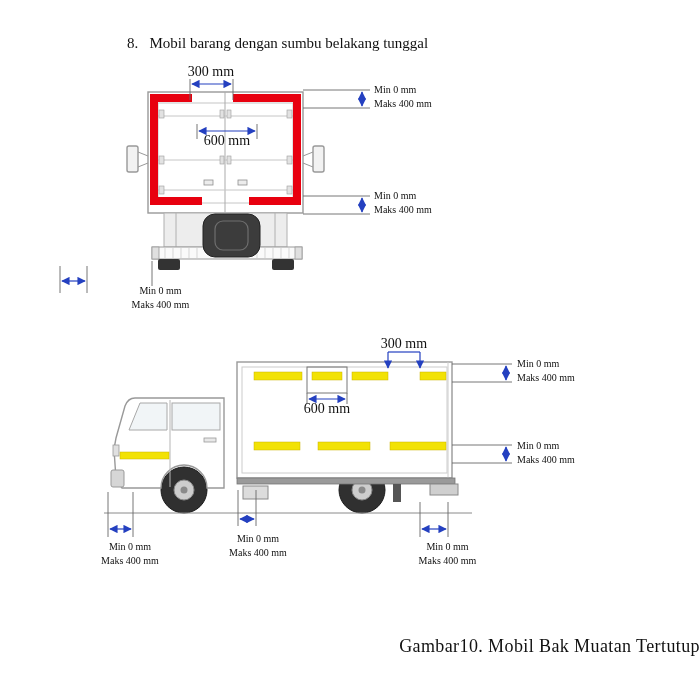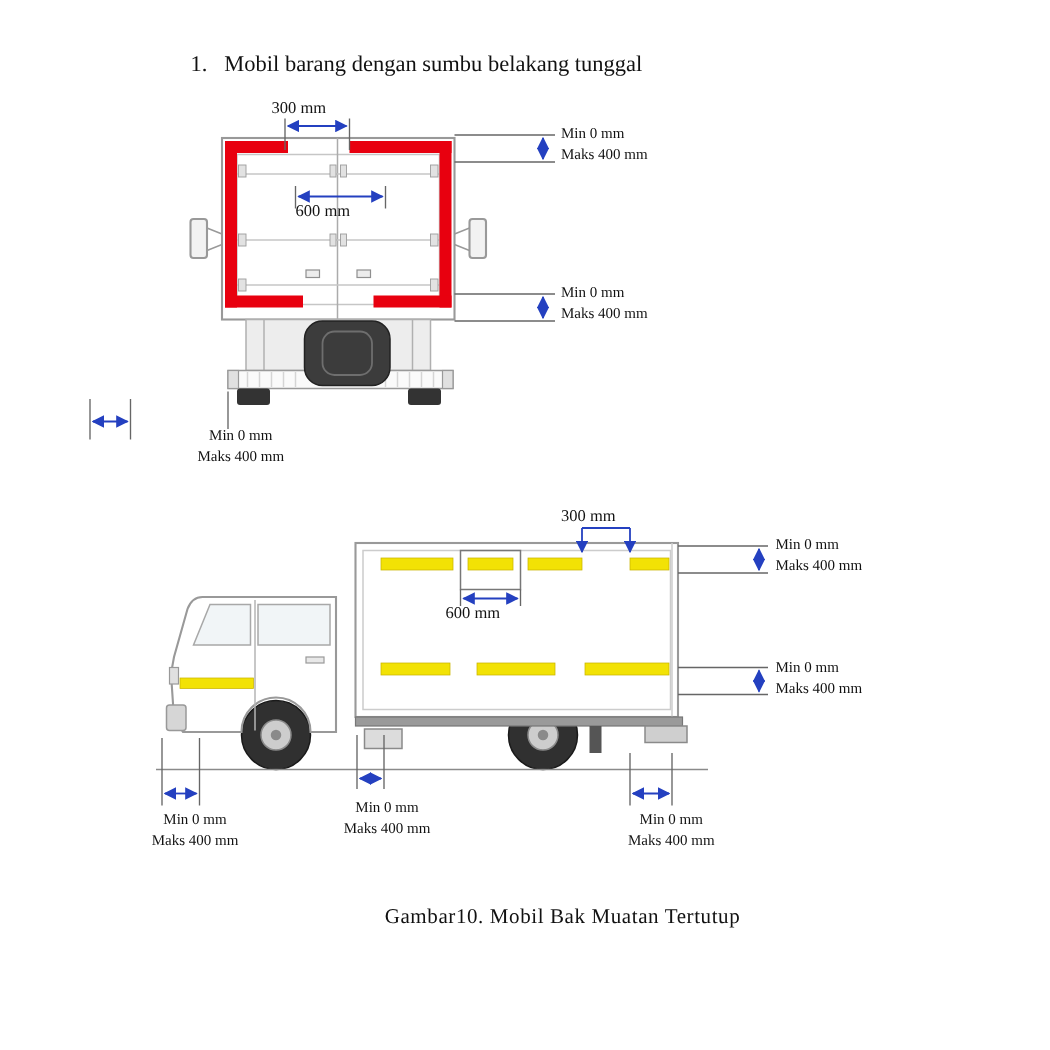--- a/index.html
+++ b/index.html
@@ -1,28 +1,28 @@
 <!DOCTYPE html>
 <html><head>
 <meta charset="utf-8">
 <style>
   * { margin:0; padding:0; box-sizing:border-box; }
   html,body { width:700px; height:700px; background:#ffffff; }
   body { position:relative; font-family:"Liberation Serif", serif; color:#111; overflow:hidden; }
   #title { position:absolute; left:127px; top:35px; font-size:15px; white-space:pre; }
-  #caption { position:absolute; left:50px; top:604px; width:650px; text-align:center; font-size:14px; letter-spacing:0.4px; }
+  #caption { position:absolute; left:50px; top:636px; width:650px; text-align:right; font-size:18px; letter-spacing:0.4px; }
   svg#fig { position:absolute; left:0; top:0; }
   .lbl { position:absolute; font-size:10px; line-height:14px; white-space:nowrap; }
   .lbl.center { text-align:center; }
-  .dim { position:absolute; font-size:11px; line-height:12px; width:60px; white-space:nowrap; }
+  .dim { position:absolute; font-size:14px; line-height:12px; width:60px; text-align:center; white-space:nowrap; }
 </style>
 </head>
 <body>
 
-<div id="title">1.   Mobil barang dengan sumbu belakang tunggal</div>
+<div id="title">8.   Mobil barang dengan sumbu belakang tunggal</div>
 
 <svg id="fig" width="700" height="700" viewBox="0 0 700 700">
   <defs>
     <marker id="arr" viewBox="0 0 10 10" refX="9" refY="5" markerWidth="7" markerHeight="7" orient="auto-start-reverse">
       <path d="M0,0 L10,5 L0,10 z" fill="#2440c0"></path>
     </marker>
   </defs>
 
   <g>
     <g stroke="#999" fill="none" stroke-width="1.4">

